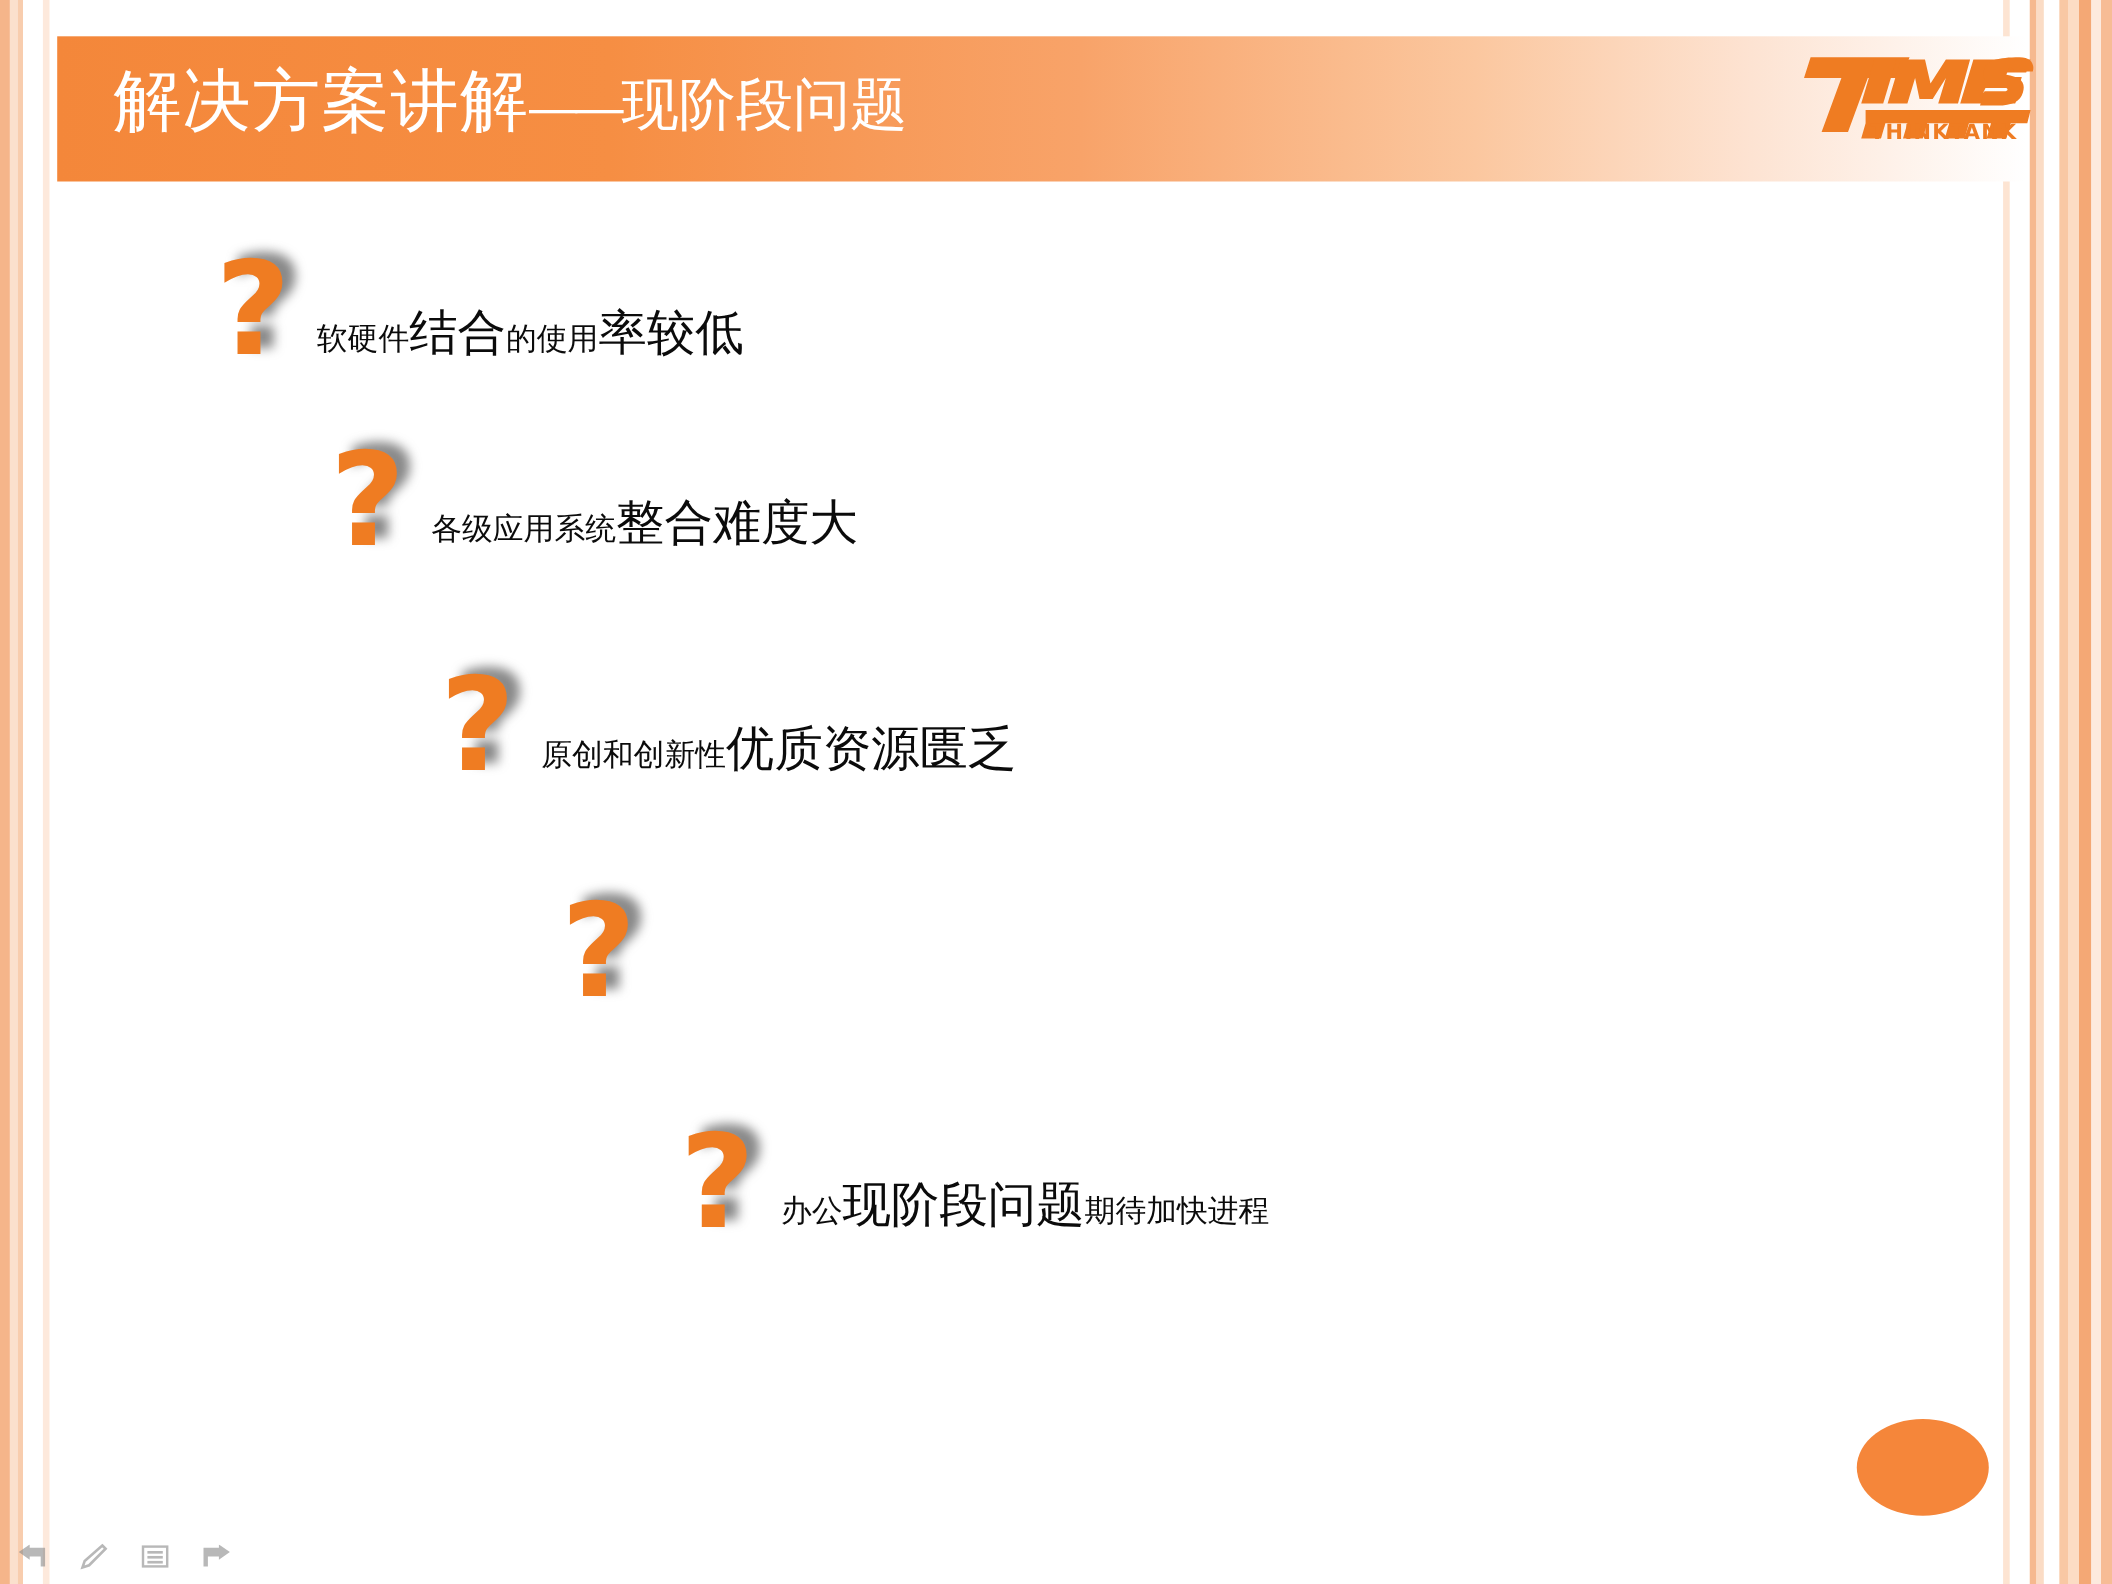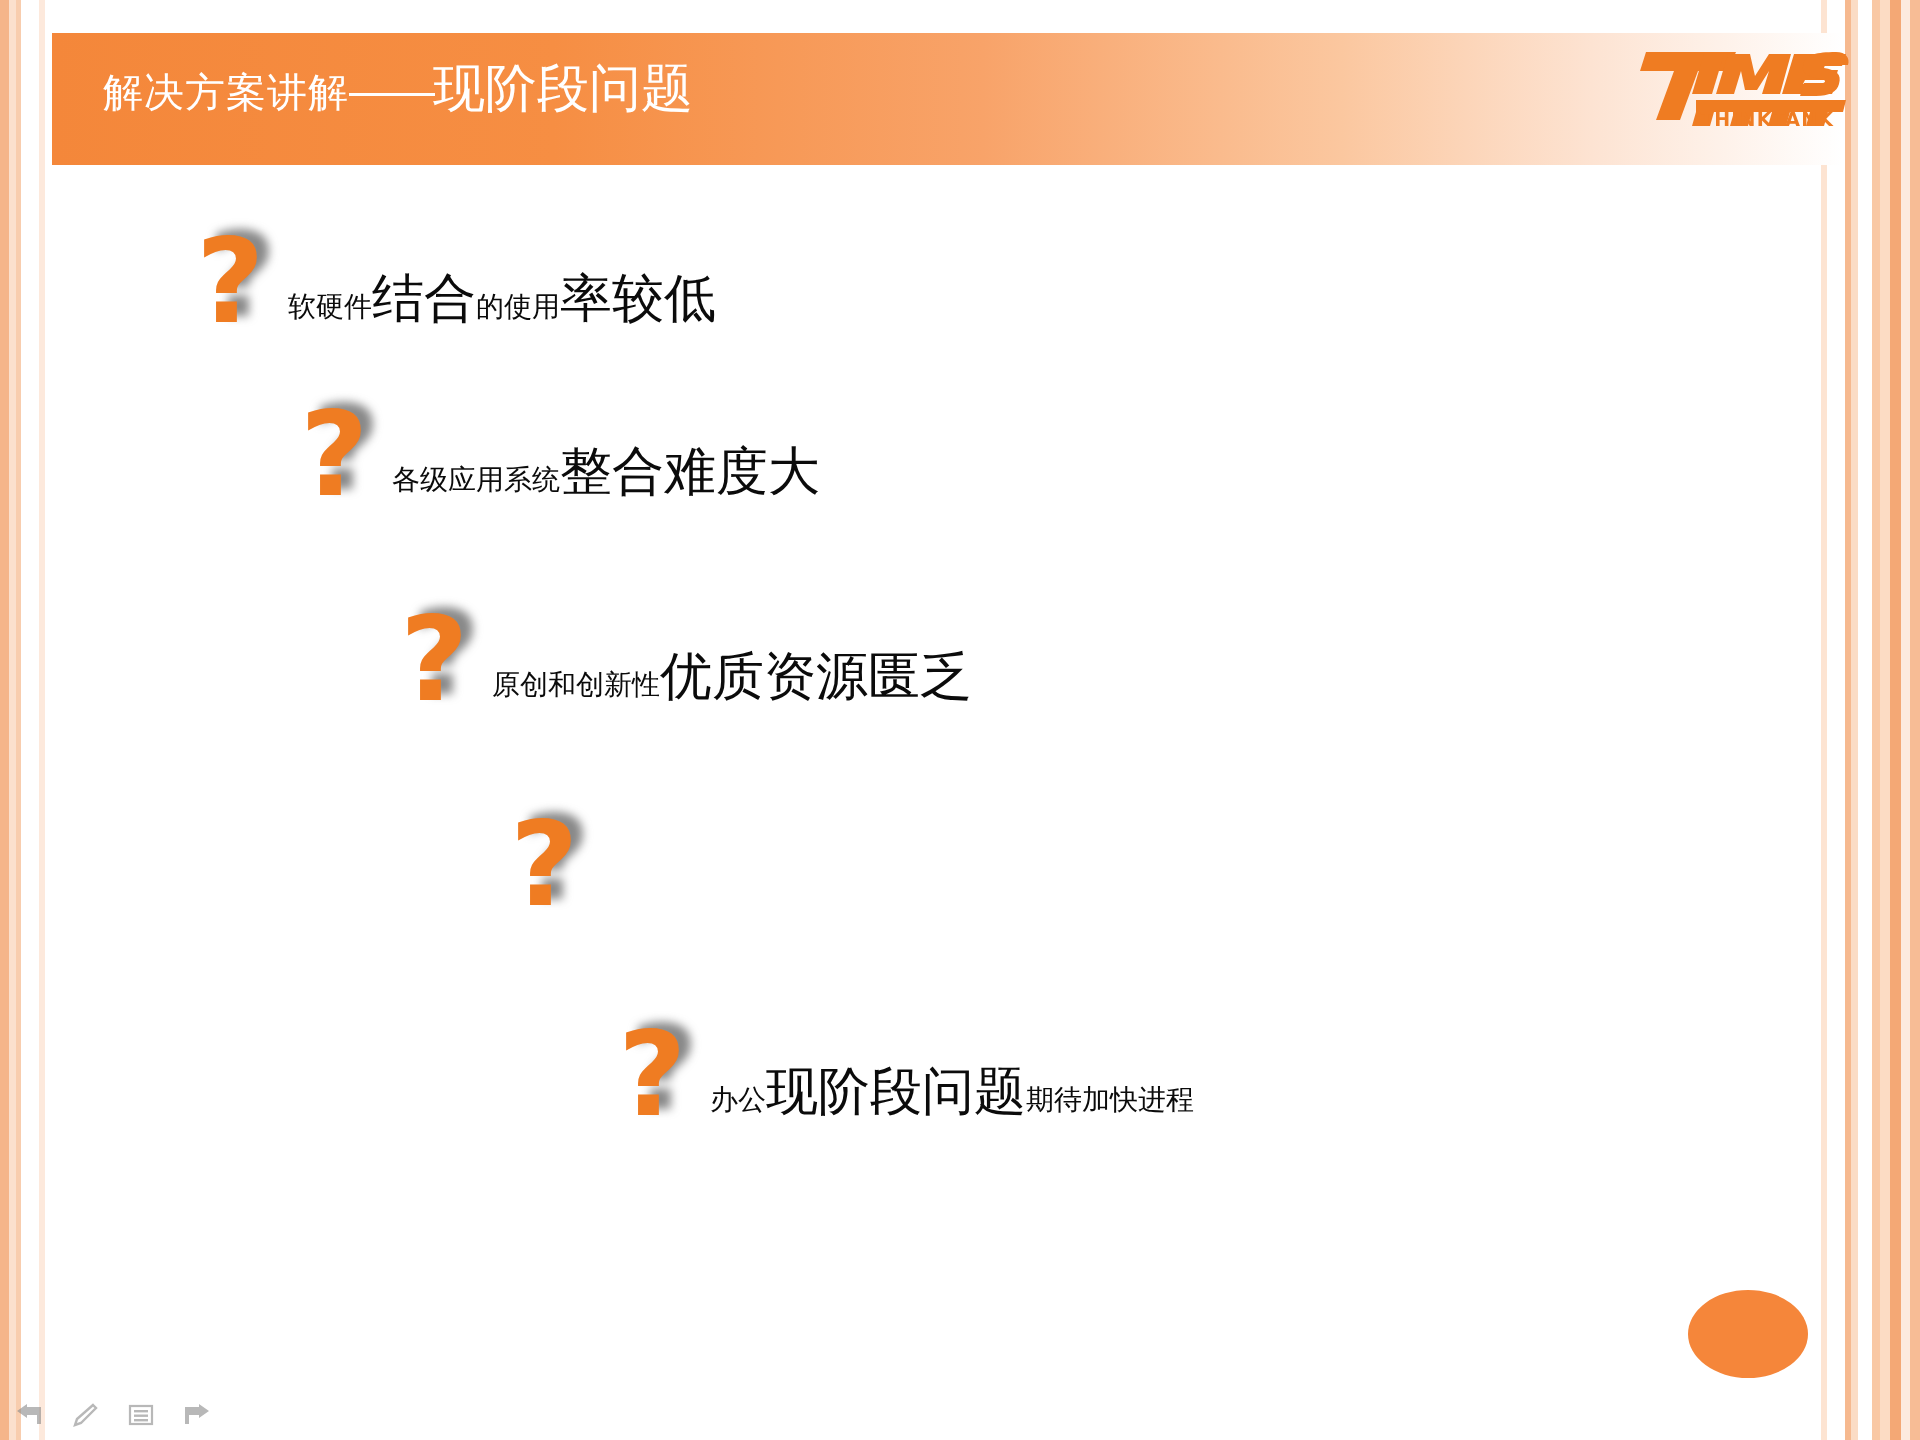--- a/index.html
+++ b/index.html
@@ -45,21 +45,21 @@
   }
   #header-title{
     position:absolute;
     left:103px;top:62px;
     white-space:nowrap;
     color:#ffffff;
     line-height:1;
     z-index:4;
   }
   #header-title .main{
-    font-size:40px;
+    font-size:62px;
     letter-spacing:1px;
     vertical-align:baseline;
   }
   #header-title .dash{
     font-size:44px;
     vertical-align:baseline;
     letter-spacing:-2px;
   }
   #header-title .sub{
     font-size:52px;
@@ -111,21 +111,21 @@
     font-weight:bold;
     color:#ef7c22;
     font-family:"DejaVu Sans",sans-serif;
   }
   .btext{
     color:#0b0b0b;
     line-height:1.05;
     padding-bottom:4px;
   }
   .btext .sm{font-size:28px;}
-  .btext .lg{font-size:52px;}
+  .btext .lg{font-size:44px;}
 
   
   #corner-dot{
     position:absolute;
     right:112px;bottom:62px;
     width:120px;height:88px;
     border-radius:50%;
     background:#f5863a;
   }
 

